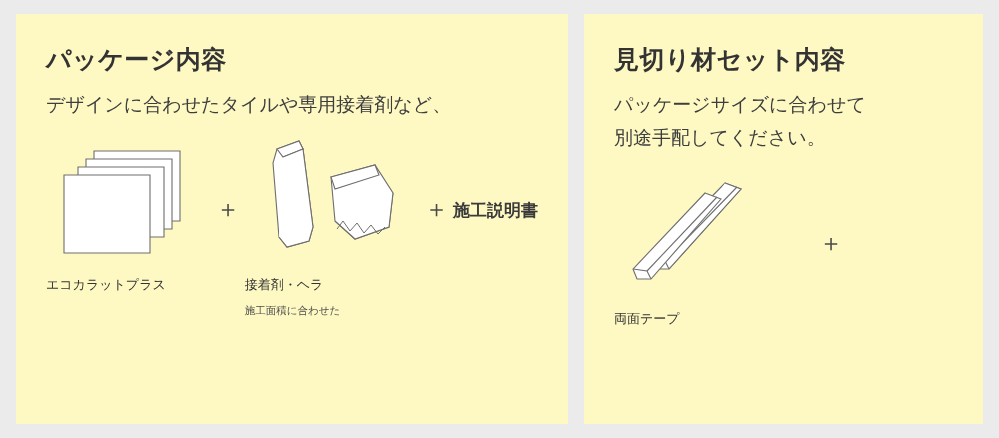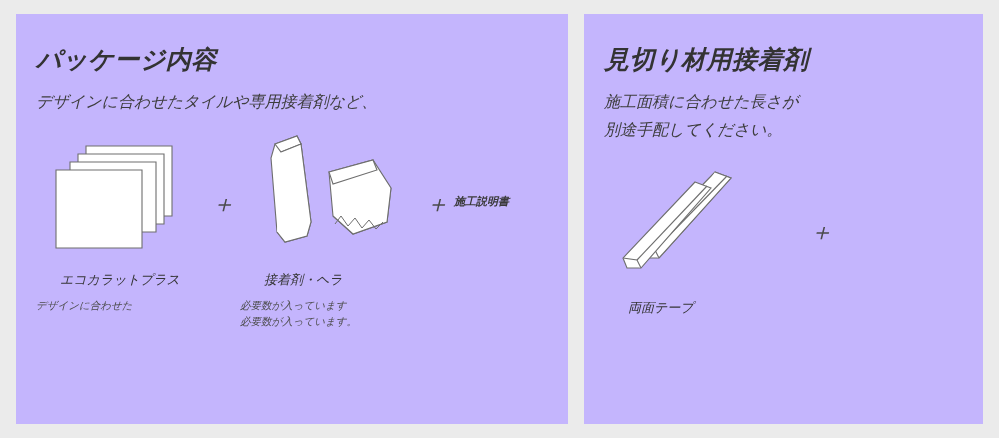--- a/index.html
+++ b/index.html
@@ -18,39 +18,38 @@
     position: relative;
     width: 999px;
     height: 438px;
     display: flex;
     gap: 16px;
     padding: 14px 16px;
     box-sizing: border-box;
     align-items: stretch;
   }
   .panel {
-    background: #c4b5fd;
+    background: #fef9c3;
     box-sizing: border-box;
-    padding: 26px 30px 20px 20px;
+    padding: 26px 30px 20px 30px;
     position: relative;
-    font-style: italic;
   }
   .panel-left { width: 552px; }
   .panel-right { flex: 1; }
 
   .panel-title {
     font-size: 25px;
     font-weight: bold;
     letter-spacing: 0.5px;
     color: #333;
     margin: 4px 0 14px 0;
     line-height: 1.2;
   }
   .panel-desc {
-    font-size: 16px;
+    font-size: 19px;
     line-height: 1.75;
     color: #3d3d3d;
     margin-bottom: 6px;
   }
   .panel-desc div { white-space: nowrap; }
 
   .items-row {
     display: flex;
     align-items: flex-start;
     margin-top: 14px;
@@ -72,21 +71,20 @@
     text-align: center;
     padding-top: 62px;
     font-weight: 400;
   }
   .cap {
     font-size: 13px;
     color: #333;
     margin-top: 10px;
     line-height: 1.5;
     white-space: nowrap;
-    margin-left: 24px;
   }
   .sub {
     font-size: 10.5px;
     color: #4d4d4d;
     margin-top: 7px;
     line-height: 1.6;
   }
   .sub div { white-space: nowrap; }
 
   .label-strong {
@@ -97,21 +95,21 @@
     white-space: nowrap;
   }
   .labels-block {
     padding-top: 52px;
   }
 
   .tiles-item { width: 170px; }
   .glue-item { width: 180px; }
   .manual-item { padding-top: 0; }
   .manual-label {
-    font-size: 11px;
+    font-size: 17px;
     font-weight: bold;
     padding-top: 64px;
     white-space: nowrap;
   }
 
   .trim-item { width: 200px; }
 
   svg { display: block; overflow: visible; }
 </style>
 </head>
@@ -134,21 +132,20 @@
             <g fill="#ffffff" stroke="#6e6e6e" stroke-width="1.1">
               <path d="M40 16 L126 16 L126 86 L40 86 Z"></path>
               <path d="M32 24 L118 24 L118 94 L32 94 Z"></path>
               <path d="M24 32 L110 32 L110 102 L24 102 Z"></path>
               <path d="M10 40 L96 40 L96 118 L10 118 Z"></path>
             </g>
           </svg>
         </div>
         <div class="cap">エコカラットプラス</div>
         <div class="sub">
-          <div>デザインに合わせた</div>
         </div>
       </div>
 
       <div class="plus">＋</div>
 
       <div class="item glue-item">
         <div class="art">
           <svg width="170" height="130" viewBox="0 0 170 130" aria-hidden="true">
             <g fill="#ffffff" stroke="#6e6e6e" stroke-width="1.1">
 
@@ -158,39 +155,38 @@
 
               <path d="M84 42 L128 30 L146 58 L142 92 L108 104 L88 86 Z"></path>
               <path d="M84 42 L128 30 L132 40 L88 54 Z"></path>
               <path d="M88 86 L108 104 L142 92 L146 58"></path>
               <path d="M90 94 L96 86 L103 96 L110 88 L117 98 L124 90 L131 99 L138 92" fill="none" stroke="#6e6e6e" stroke-width="1"></path>
             </g>
           </svg>
         </div>
         <div class="cap">接着剤・ヘラ</div>
         <div class="sub">
-          <div>必要数が入っています</div>
-          <div>必要数が入っています。</div>
+          <div>施工面積に合わせた</div>
         </div>
       </div>
 
       <div class="plus">＋</div>
 
       <div class="item manual-item">
         <div class="manual-label">施工説明書</div>
       </div>
 
     </div>
   </section>
 
   <section class="panel panel-right">
-    <h2 class="panel-title">見切り材用接着剤</h2>
+    <h2 class="panel-title">見切り材セット内容</h2>
 
     <div class="panel-desc">
-      <div>施工面積に合わせた長さが</div>
+      <div>パッケージサイズに合わせて</div>
       <div>別途手配してください。</div>
     </div>
 
     <div class="items-row">
 
       <div class="item trim-item">
         <div class="art">
           <svg width="170" height="130" viewBox="0 0 170 130" aria-hidden="true">
             <g fill="#ffffff" stroke="#6e6e6e" stroke-width="1.1">
 

